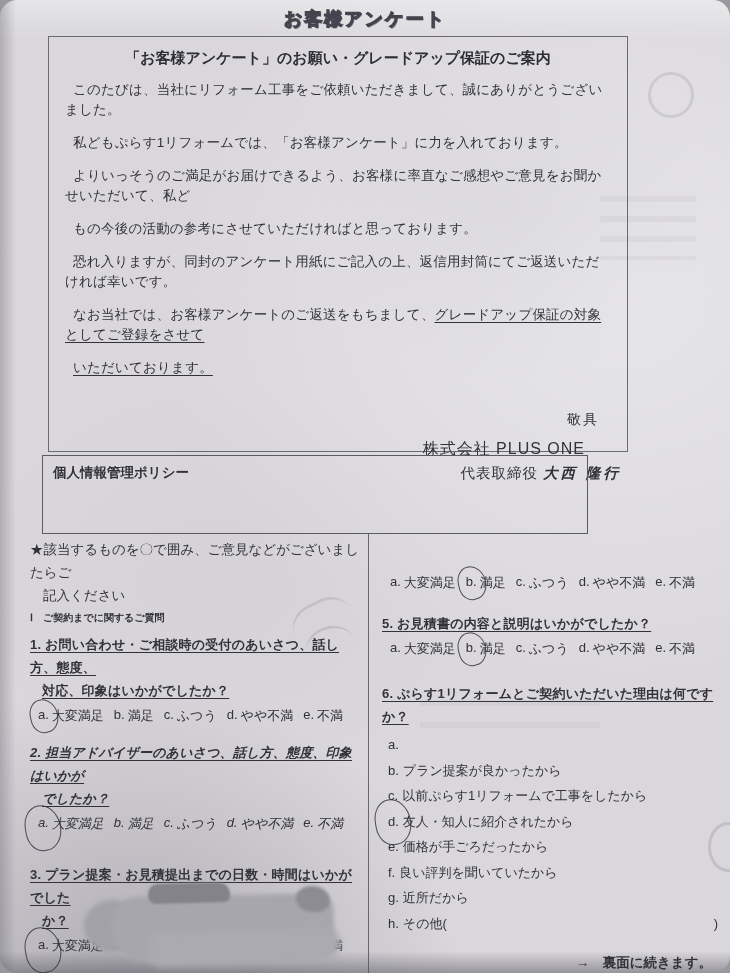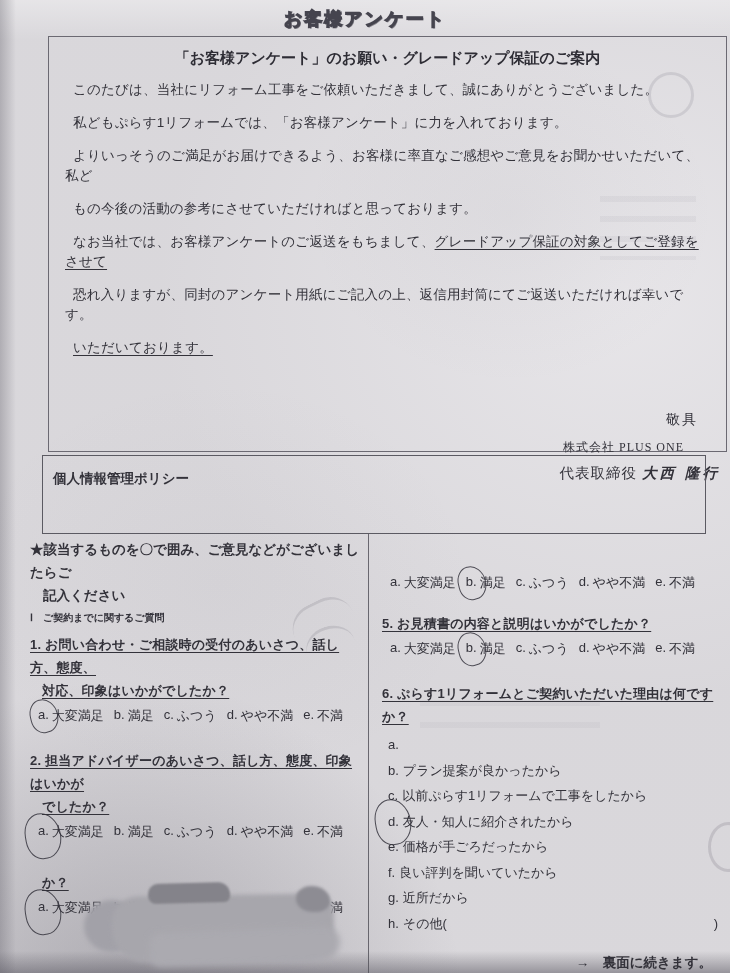--- a/index.html
+++ b/index.html
@@ -6,80 +6,81 @@
   .page{
     position:relative;width:730px;height:973px;overflow:hidden;
     font-family:"Liberation Sans",sans-serif;color:#33323a;
     background:
       radial-gradient(120% 90% at 18% 104%, rgba(96,94,104,.38) 0%, rgba(96,94,104,0) 38%),
       linear-gradient(to right, rgba(88,86,96,.32) 0px, rgba(88,86,96,0) 16px),
       linear-gradient(to top, rgba(70,68,78,.45) 0px, rgba(70,68,78,0) 22px),
       linear-gradient(to bottom, rgba(255,255,255,.35) 0px, rgba(255,255,255,0) 40px),
       radial-gradient(90% 60% at 85% 30%, rgba(255,255,255,.18) 0%, rgba(0,0,0,.04) 70%),
       #e2e0e4;
+    border-radius: 17px;
   }
   .noise{position:absolute;inset:0;pointer-events:none;
     background:
       radial-gradient(40% 25% at 70% 22%, rgba(120,118,128,.06), transparent 70%),
       radial-gradient(50% 30% at 30% 60%, rgba(120,118,128,.05), transparent 70%);
   }
   
   .page-title{
     position:absolute;top:7px;left:0;width:100%;text-align:center;
     font-size:18px;font-weight:900;letter-spacing:2px;color:#eceaef;
     -webkit-text-stroke:1.3px #45444e;
     text-shadow:1px 1px 0 rgba(70,68,78,.55);
   }
   
   .letter-box{
-    position:absolute;left:48px;top:36px;width:679px;height:416px;
+    position:absolute;left:48px;top:36px;width:580px;height:416px;
     border:1px solid #6b6972;box-sizing:border-box;padding:10px 16px 5px 16px;
   }
   .letter-heading{text-align:center;font-weight:bold;font-size:15px;margin:2px 0 12px 0;color:#2e2d35;}
   .letter-p{font-size:13.5px;line-height:20px;margin:0 0 13px 0;letter-spacing:.2px;}
   .letter-p.indent{text-indent:8px;}
   .u{ text-decoration:underline;text-underline-offset:3px;}
   .closing{position:absolute;right:28px;top:374px;font-size:14px;letter-spacing:2px;}
-  .company{position:absolute;right:42px;top:402px;font-size:12px;letter-spacing:1px;font-family:Liberation Serif, serif;}
+  .company{position:absolute;right:42px;top:402px;font-size:16px;letter-spacing:1px;}
   .signature{position:absolute;right:6px;top:427px;font-size:14.5px;letter-spacing:1px;}
   .signature .name{font-family:"DejaVu Serif",serif;font-style:italic;font-weight:bold;letter-spacing:3px;}
   
   .privacy-box{
-    position:absolute;left:42px;top:455px;width:664px;height:79px;
-    border:1px solid #5b5a62;box-sizing:border-box;padding:14px 10px;
+    position:absolute;left:42px;top:455px;width:546px;height:79px;
+    border:1px solid #5b5a62;box-sizing:border-box;padding:8px 10px;
   }
   .privacy-title{font-weight:bold;font-size:13.5px;margin-bottom:2px;}
   .privacy-line{font-size:12.6px;line-height:21px;}
   
   .v-divider{position:absolute;left:368px;top:534px;width:1px;height:439px;background:#55545c;opacity:.85;}
   .col{position:absolute;font-size:13px;}
   .col-left{left:30px;top:538px;width:332px;}
   .col-right{left:382px;top:566px;width:338px;}
-  .instr{font-weight:bold;font-size:13.5px;line-height:23px;}
+  .instr{font-weight:normal;font-size:13.5px;line-height:23px;}
   .instr .l2{padding-left:13px;}
   .section-title{font-weight:bold;font-size:10px;margin-top:4px;}
   .question{position:relative;}
   .q-title{font-weight:bold;text-decoration:underline;text-underline-offset:3px;line-height:23px;letter-spacing:.2px;}
   .q-title.cont{padding-left:12px;}
   .opts-row{display:flex;gap:10px;margin-top:5px;padding-left:8px;white-space:nowrap;}
   .opt{display:flex;gap:3px;}
   .opt-key{position:relative;}
   .opts-list{margin-top:4px;}
   .opt-line{line-height:25.5px;padding-left:6px;position:relative;display:flex;}
   .opt-line .opt-key{margin-right:4px;}
   .paren-end{margin-left:auto;padding-right:2px;}
   .circled::after{
     content:'';position:absolute;left:-8px;top:-8px;width:26px;height:32px;
     border:1.8px solid rgba(52,50,60,.85);border-radius:48% 55% 50% 46%;
     transform:rotate(-14deg);
   }
   .circled.big::after{left:-13px;top:-10px;width:34px;height:44px;transform:rotate(-10deg);}
   .continues{position:absolute;right:8px;top:388px;font-size:13.5px;font-weight:bold;white-space:nowrap;}
   
-  .q1{margin-top:8px;} .q2{margin-top:24px;} .q3{margin-top:30px;}
+  .q1{margin-top:8px;} .q2{margin-top:16px;font-style:italic;} .q3{margin-top:30px;}
   .q4{margin-top:8px;} .q5{margin-top:20px;} .q6{margin-top:24px;}
   
   .blob{position:absolute;pointer-events:none;}
   .blob-dark{left:148px;top:883px;width:82px;height:20px;background:#84838a;border-radius:10px 12px 6px 8px;filter:blur(1px);transform:rotate(-1.5deg);}
   .blob-main{left:112px;top:895px;width:222px;height:66px;background:#a7a6ac;border-radius:26px 18px 30px 34px;filter:blur(2px);transform:rotate(-1deg);}
   .blob-left{left:84px;top:900px;width:56px;height:52px;background:#a2a1a8;border-radius:50%;filter:blur(2px);}
   .blob-tail{left:150px;top:930px;width:190px;height:34px;background:#abaab0;border-radius:20px 30px 40px 20px;filter:blur(3px);transform:rotate(-2deg);}
   .blob-bump{left:296px;top:886px;width:34px;height:26px;background:#8d8c93;border-radius:45% 55% 40% 50%;filter:blur(1.5px);}
   
   .bleed{position:absolute;pointer-events:none;opacity:.14;}
@@ -97,22 +98,22 @@
   <div class="noise"></div>
 
   <div class="page-title">お客様アンケート</div>
 
   <div class="letter-box">
     <div class="letter-heading">「お客様アンケート」のお願い・グレードアップ保証のご案内</div>
     <p class="letter-p indent">このたびは、当社にリフォーム工事をご依頼いただきまして、誠にありがとうございました。</p>
     <p class="letter-p indent">私どもぷらす1リフォームでは、「お客様アンケート」に力を入れております。</p>
     <p class="letter-p indent">よりいっそうのご満足がお届けできるよう、お客様に率直なご感想やご意見をお聞かせいただいて、私ど</p>
     <p class="letter-p indent">もの今後の活動の参考にさせていただければと思っております。</p>
+    <p class="letter-p indent">恐れ入りますが、同封のアンケート用紙にご記入の上、返信用封筒にてご返送いただければ幸いです。</p>
     <p class="letter-p indent"><span>なお当社では、お客様アンケートのご返送をもちまして、</span><span class="u">グレードアップ保証の対象としてご登録をさせて</span></p>
-    <p class="letter-p indent">恐れ入りますが、同封のアンケート用紙にご記入の上、返信用封筒にてご返送いただければ幸いです。</p>
     <p class="letter-p indent"><span class="u">いただいております。</span></p>
     <div class="closing">敬具</div>
     <div class="company">株式会社 PLUS ONE</div>
     <div class="signature">
       <span>代表取締役</span>
       <span class="name">大西 隆行</span>
     </div>
   </div>
 
   <div class="privacy-box">
@@ -173,20 +174,21 @@
             <span class="opt-key">d.</span>
             <span class="opt-val">やや不満</span>
           </span>
           <span class="opt">
             <span class="opt-key">e.</span>
             <span class="opt-val">不満</span>
           </span>
         </div>
       </div>
       <div class="question q3">
+        <div class="q-title">3. プラン提案・お見積提出までの日数・時間はいかがでした</div>
         <div class="q-title cont">か？</div>
         <div class="opts-row">
           <span class="opt">
             <span class="opt-key circled big">a.</span>
             <span class="opt-val">大変満足</span>
           </span>
           <span class="opt">
             <span class="opt-key">b.</span>
             <span class="opt-val">満足</span>
           </span>

